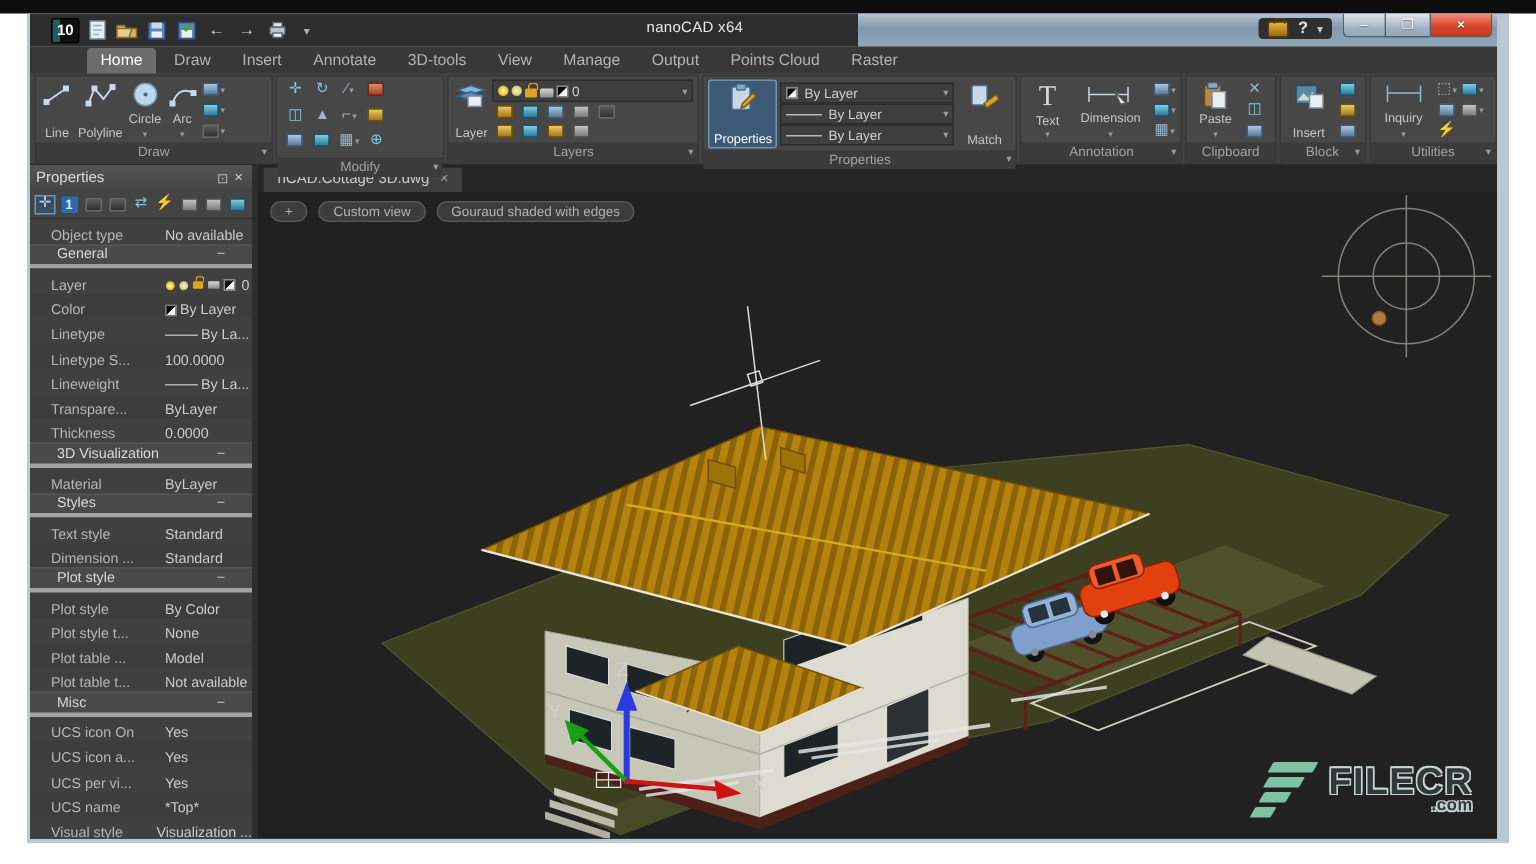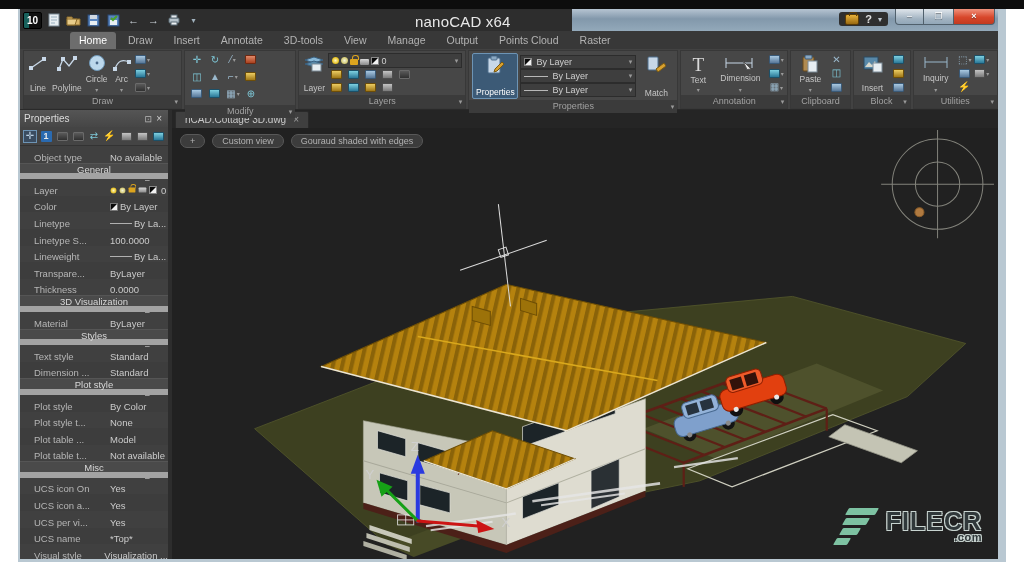--- a/index.html
+++ b/index.html
@@ -7,43 +7,43 @@
   .page { position:relative; width:1024px; height:576px; background:#fff; }
   .top-strip { position:absolute; left:0; top:0; width:1024px; height:9px; background:#0d0d0d; }
 
   
   .win { position:absolute; left:18px; top:9px; width:988px; height:553px; background:#3a3a3a;
          border-left:2px solid #b9c8d2; border-right:8px solid #b9c8d2; border-bottom:3px solid #b9c8d2; }
 
   
   .titlebar { position:relative; height:22px; background:linear-gradient(#b6c4d2,#8298ab 45%,#93a9ba); }
   .qa-zone { position:absolute; left:0; top:0; height:22px; width:552px; background:#2d2d2d;
-             display:flex; align-items:center; padding-left:3px; gap:3px; }
+             display:flex; align-items:center; padding-left:14px; gap:3px; }
   .app-badge { width:19px; height:17px; background:linear-gradient(90deg,#18615c 0 5px,#101010 5px); color:#fff;
                font-size:10px; font-weight:bold; display:flex; align-items:center; justify-content:center; border-radius:2px; border:1px solid #000; }
   .qa-ic { width:17px; height:15px; display:flex; align-items:center; justify-content:center; }
   .qa-ic svg { display:block; }
   .qa-arrow { color:#cfd6dc; font-size:11px; line-height:1; }
-  .tb-title { position:absolute; left:395px; top:4px; color:#e8e8e8; font-size:15px; letter-spacing:.2px; }
+  .tb-title { position:absolute; left:411px; top:4px; color:#e8e8e8; font-size:10px; letter-spacing:.2px; }
   .tb-right { position:absolute; right:3px; top:0; display:flex; align-items:flex-start; gap:7px; }
   .tb-tools { display:flex; align-items:center; gap:6px; margin-top:3px; background:#2f2f2f; border-radius:3px; padding:1px 6px; }
   .toolbox { width:14px; height:11px; background:linear-gradient(#e8b23a,#9a6a12); border:1px solid #5a3c08; border-radius:2px; position:relative; }
   .toolbox:before { content:""; position:absolute; left:3px; top:-3px; width:6px; height:3px; border:1px solid #5a3c08; border-bottom:none; border-radius:2px 2px 0 0; }
   .tb-help { color:#e0e0e0; font-size:11px; font-weight:bold; }
   .tb-caret { color:#c0c8d0; font-size:8px; }
   .win-controls { display:flex; }
   .win-btn { width:29px; height:16px; border:1px solid #50606c; border-top:none; display:flex; align-items:center; justify-content:center;
              font-size:9px; color:#fff; background:linear-gradient(rgba(255,255,255,.55),rgba(160,180,195,.4)); }
   .win-btn.min { border-radius:0 0 0 4px; }
   .win-btn.max { border-left:none; border-right:none; }
   .win-btn.close { width:42px; background:linear-gradient(#f0927c,#d8472b 55%,#c23a20); border-radius:0 0 4px 0; font-weight:bold; }
   .wb-glyph { line-height:1; color:#fff; text-shadow:0 1px 1px rgba(0,0,0,.5); }
 
   
-  .ribbon-tabs { height:18px; background:#383838; display:flex; align-items:flex-end; padding-left:50px; gap:3px; }
+  .ribbon-tabs { height:18px; background:#383838; display:flex; align-items:flex-end; padding-left:38px; gap:3px; }
   .rtab { padding:2px 9px 3px; font-size:10.5px; color:#b3b3b3; cursor:default; border-radius:3px 3px 0 0; }
   .rtab.active { background:#6d6d6d; color:#ffffff; }
 
   
   .ribbon { height:61px; background:#424242; display:flex; gap:2px; padding:1px 0 0 3px; border-bottom:1px solid #2a2a2a; }
   .rgroup { display:flex; flex-direction:column; background:#474747; border:1px solid #383838; }
   .rg-body { flex:1; display:flex; align-items:stretch; padding:2px 3px 1px; gap:2px; }
   .rg-label { height:13px; background:#3b3b3b; color:#a2a2a2; font-size:9px; text-align:center; line-height:13px; position:relative; }
   .rg-caret { position:absolute; right:3px; top:0; font-size:7px; color:#9a9a9a; }
   .rb-big { display:flex; flex-direction:column; align-items:center; justify-content:space-between; padding:2px 1px 1px; color:#c6c6c6; font-size:8.5px; line-height:1.1; text-align:center; border-radius:2px; }
@@ -89,21 +89,21 @@
   .pal-head .ph-x { color:#cfcfcf; font-size:10px; padding:0 2px; }
   .pal-tools { height:19px; display:flex; align-items:center; gap:2px; padding:0 3px; background:#444; border-bottom:1px solid #333; }
   .pt-mini { width:14px; height:13px; display:flex; align-items:center; justify-content:center; }
   .pt-mini.sel { background:#3a4c60; border:1px solid #6d94b5; }
   .pt-num { color:#e8e8e8; font-size:9px; font-weight:bold; background:#2a6ab0; width:11px; height:11px; text-align:center; line-height:11px; border-radius:1px; }
   .prows { flex:1; overflow:hidden; font-size:9.5px; }
   .pitem:nth-of-type(odd) .prop-row { background:#404040; }
   .prop-row { display:flex; align-items:flex-end; height:16.6px; padding-left:14px; color:#b6b6b6; }
   .prop-row .plabel { width:76px; white-space:nowrap; overflow:hidden; }
   .prop-row .pval { color:#cbcbcb; display:flex; align-items:center; gap:2px; white-space:nowrap; }
-  .prop-section { display:flex; align-items:center; height:16.6px; padding:0 18px; background:#4a4a4a; color:#d8d8d8; border-top:1px solid #555; border-bottom:6px solid #a3a3a3;flex-direction:column; }
+  .prop-section { display:flex; align-items:center; height:16.6px; padding:0 18px; background:#4a4a4a; color:#d8d8d8; border-top:1px solid #555; border-bottom:3px solid #a3a3a3; }
   .prop-section .collapse { margin-left:auto; color:#c0c0c0; }
   .row-layer-icons { display:flex; align-items:center; gap:2px; margin-right:2px; }
   .row-layer-icons .bulb,.row-layer-icons .lock,.row-layer-icons .prn { transform:scale(.85); margin-top:0; }
   .pswatch { width:8px; height:8px; background:linear-gradient(135deg,#0a0a0a 49%,#f2f2f2 51%); border:1px solid #777; display:inline-block; }
   .pline { display:inline-block; width:22px; height:1px; background:#b0b0b0; }
 
   
   .doc-area { flex:1; display:flex; flex-direction:column; }
   .doc-tabs { height:18px; background:#252525; display:flex; align-items:flex-end; padding-left:3px; }
   .doc-tab { display:flex; align-items:center; gap:7px; background:#3f3f3f; color:#c9c9c9; font-size:10px; padding:2px 9px 3px; border-radius:2px 2px 0 0; border:1px solid #2a2a2a; border-bottom:none; }

